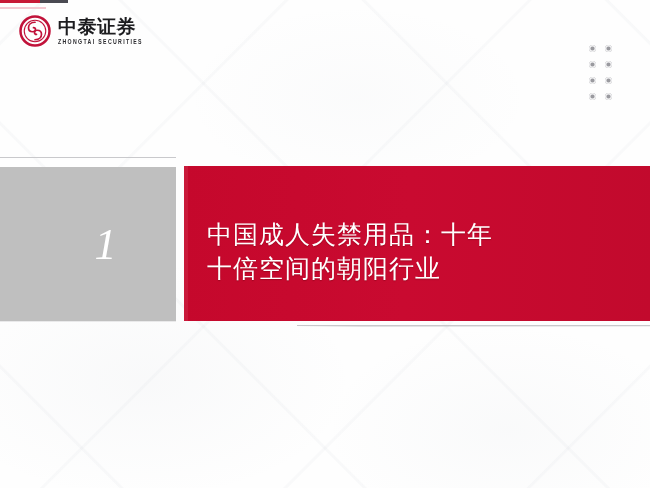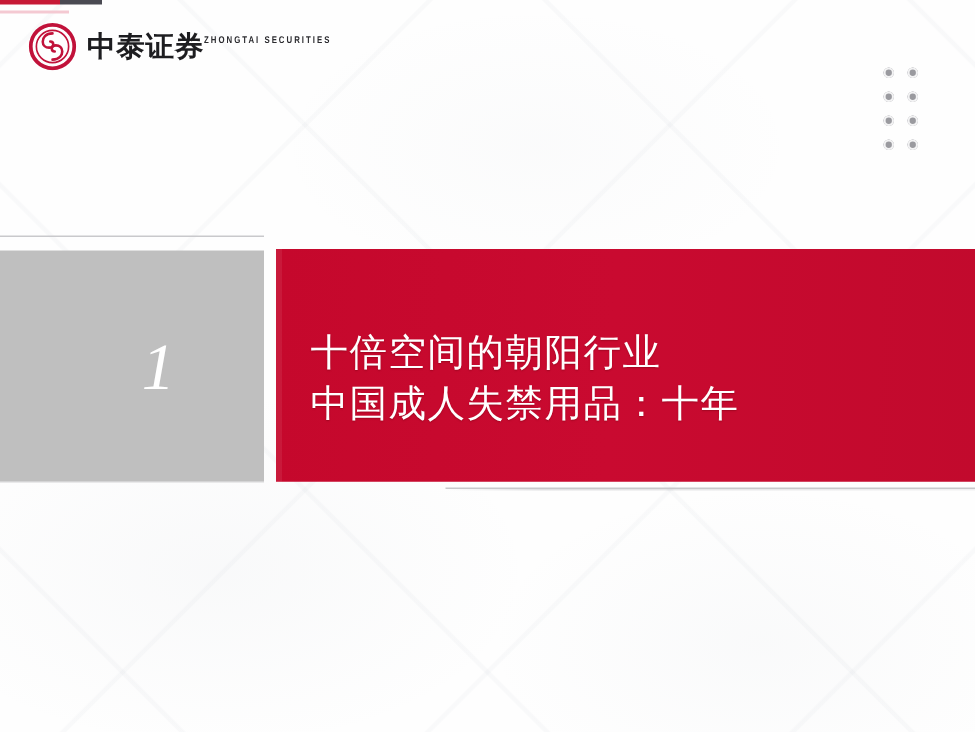--- a/index.html
+++ b/index.html
@@ -89,21 +89,21 @@
     gap: 7px;
   }
   .logo-mark {
     width: 32px;
     height: 32px;
     flex: 0 0 auto;
     display: block;
   }
   .logo-text {
     display: flex;
-    flex-direction: row;
+    flex-direction: column;
     justify-content: center;
     line-height: 1;
   }
   .logo-cn {
     font-size: 19px;
     font-weight: bold;
     color: #1d1d20;
     letter-spacing: 0.5px;
     font-family: "DejaVu Sans", sans-serif;
     white-space: nowrap;
@@ -266,21 +266,21 @@
   </div>
 
   <div class="rule-top"></div>
 
   <div class="number-block">
     <div class="number-block-value">1</div>
   </div>
 
   <div class="title-banner">
     <div class="title-text">
+      <span class="title-line">中国成人失禁用品：十年</span>
       <span class="title-line">十倍空间的朝阳行业</span>
-      <span class="title-line">中国成人失禁用品：十年</span>
     </div>
   </div>
 
   <div class="rule-bottom"></div>
   <div class="rule-bottom-fade"></div>
 
 </div>
 
 </body></html>

